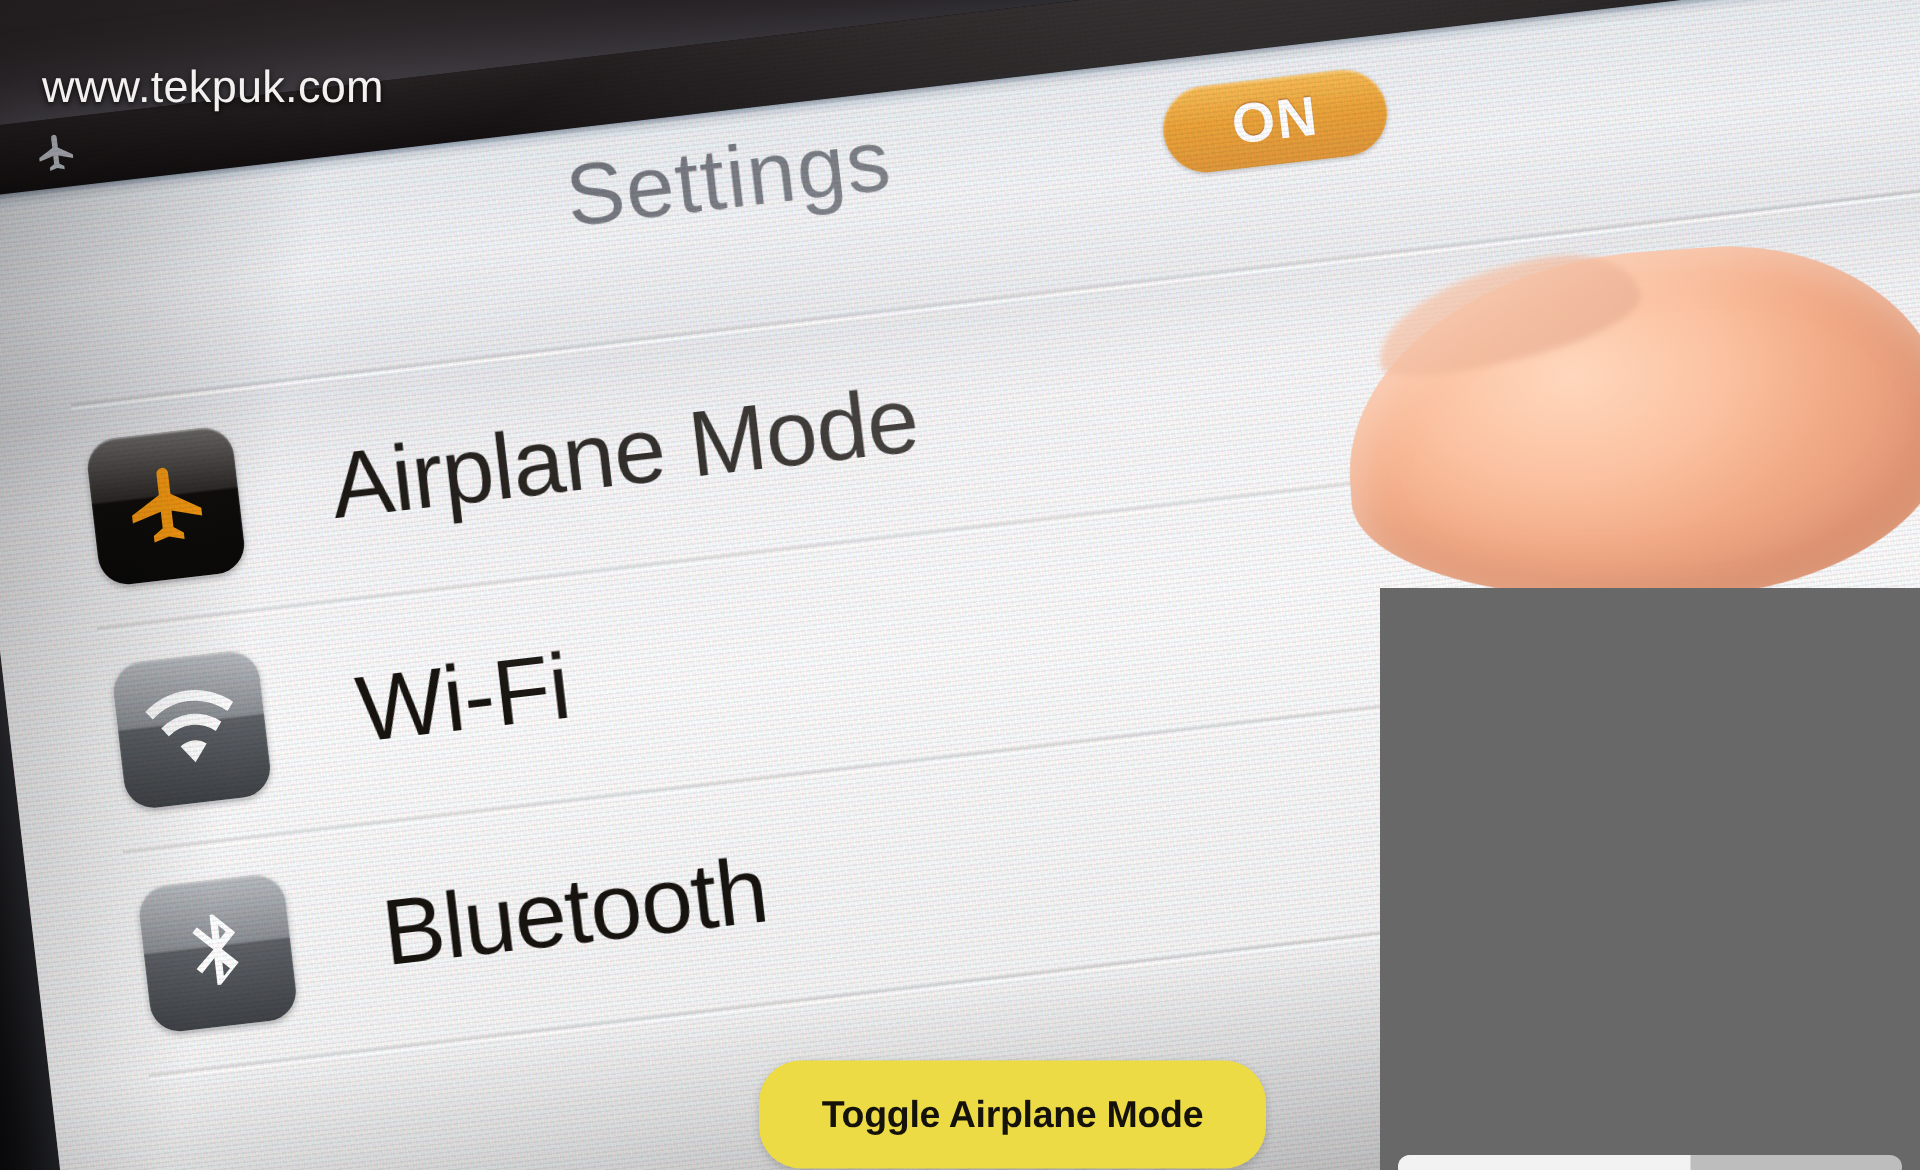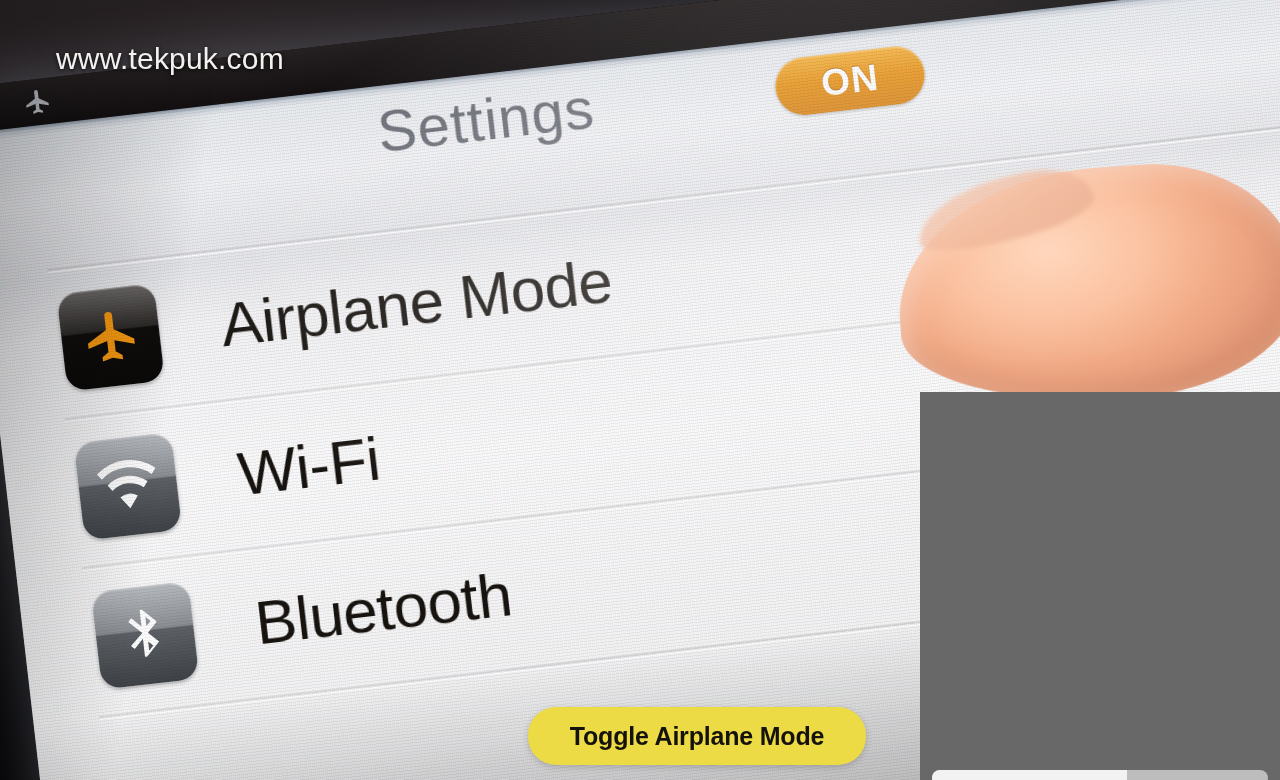--- a/index.html
+++ b/index.html
@@ -95,35 +95,34 @@
   }
   .srow .label{
     position:absolute;left:232px;top:40px;
     font-size:62px;color:#17130f;letter-spacing:-.5px;filter:blur(.3px);
   }
   .ic-plane{background:linear-gradient(180deg,#6d6a68 0%,#2e2b29 42%,#100e0d 44%,#0b0a09 100%);}
   .ic-grey{background:linear-gradient(180deg,#b9bcc0 0%,#8b8f94 44%,#5e6267 46%,#3f4347 100%);}
 
   
   #callout{
-    position:absolute;left:528px;top:707px;width:338px;height:58px;
+    position:absolute;left:506px;top:707px;width:338px;height:72px;
     background:#ecdb45;border-radius:28px;
     display:flex;align-items:center;justify-content:center;
     box-shadow:0 2px 6px rgba(0,0,0,.18);
   }
   #callout span{
     font-size:25px;font-weight:700;color:#15120c;letter-spacing:-.2px;
   }
 
   
   #watermark{
     position:absolute;left:28px;top:42px;
     color:#f3f1ef;font-size:30px;letter-spacing:.2px;
     text-shadow:0 1px 4px rgba(0,0,0,.9);
-    margin-left:28px;
   }
 
   
   #finger{
     position:absolute;left:898px;top:168px;width:400px;height:232px;
     border-radius:55% 40% 46% 60% / 64% 54% 46% 36%;
     background:
       radial-gradient(60% 70% at 38% 34%, #ffd7bd 0%, #fbc2a1 42%, #f2ab87 72%, #e49a78 100%);
     box-shadow:inset 6px 10px 26px rgba(255,230,215,.55), inset -10px -14px 30px rgba(190,120,90,.35);
     filter:blur(.4px);

